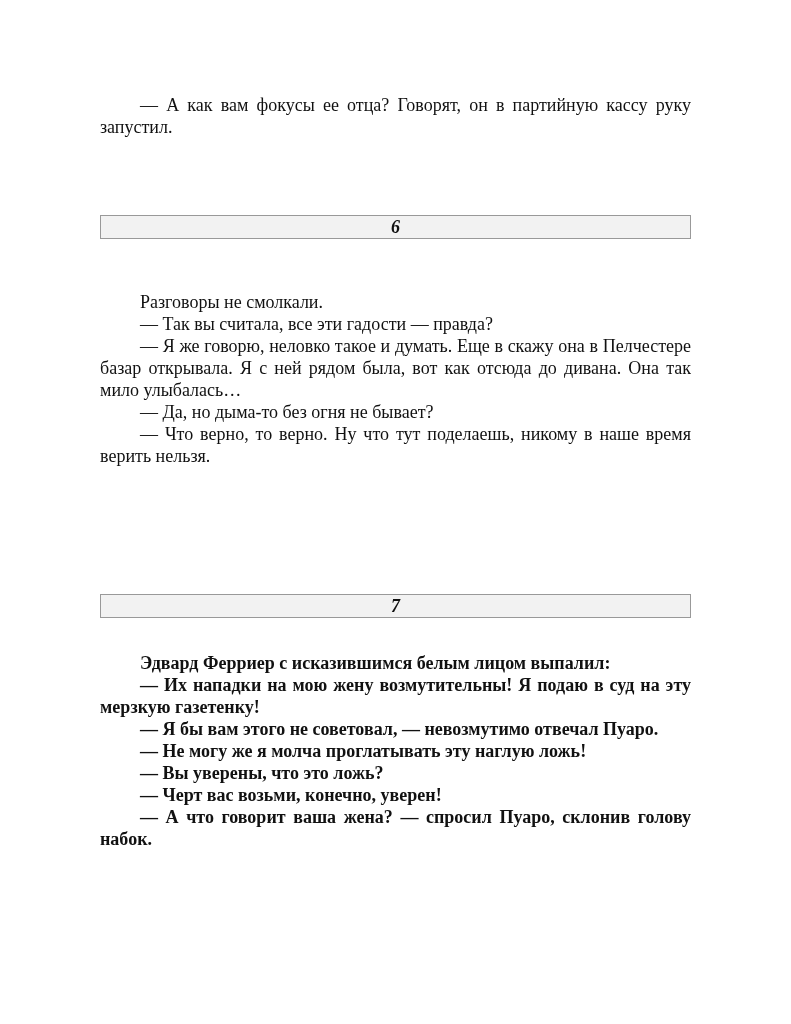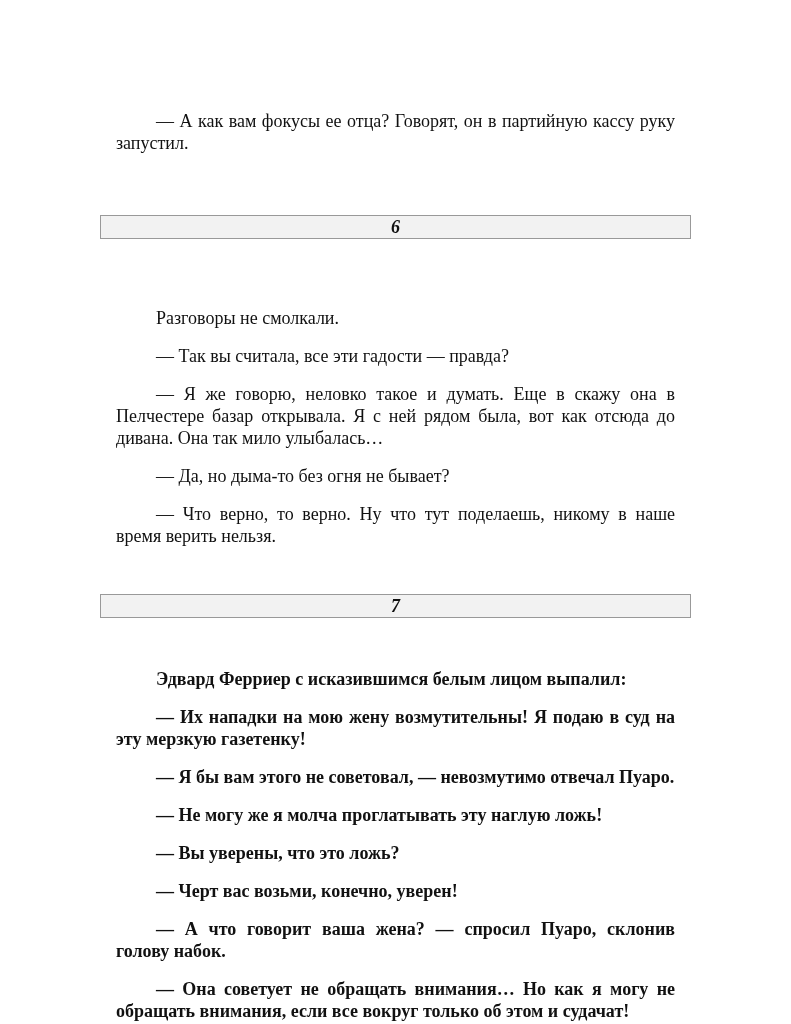--- a/index.html
+++ b/index.html
@@ -1,19 +1,19 @@
 <!DOCTYPE html>
 <html><head>
 <meta charset="utf-8">
 <style>
   html, body { margin:0; padding:0; background:#ffffff; }
   body { width:791px; height:1024px; position:relative; overflow:hidden;
          font-family:"Liberation Serif", serif; color:#111; }
   .page { position:absolute; left:100px; width:591px; top:0; }
-  .para { font-size:18px; line-height:22px; text-align:justify; text-indent:40px; margin:16px; }
+  .para { font-size:18px; line-height:22px; text-align:justify; text-indent:40px; margin:0; }
   .block { position:absolute; left:0; width:591px; }
   .chap { position:absolute; left:0; width:589px; height:22px; border:1px solid #999;
           background:#f2f2f2; text-align:center; font-weight:bold; font-style:italic;
           font-size:18px; line-height:22px; }
 </style>
 </head>
 <body>
 
 <div class="page">
   <div class="block" style="top:94px;">
@@ -33,15 +33,14 @@
   <div class="chap" style="top:594px;">7</div>
 
   <div class="block" style="top:652px;font-weight:bold;">
     <p class="para">Эдвард Ферриер с исказившимся белым лицом выпалил:</p>
     <p class="para">— Их нападки на мою жену возмутительны! Я подаю в суд на эту мерзкую газетенку!</p>
     <p class="para">— Я бы вам этого не советовал, — невозмутимо отвечал Пуаро.</p>
     <p class="para">— Не могу же я молча проглатывать эту наглую ложь!</p>
     <p class="para">— Вы уверены, что это ложь?</p>
     <p class="para">— Черт вас возьми, конечно, уверен!</p>
     <p class="para">— А что говорит ваша жена? — спросил Пуаро, склонив голову набок.</p>
-    <p class="para">— Она советует не обращать внимания… Но как я могу не обращать внимания, если все вокруг только об этом и судачат!</p>
   </div>
 </div>
 
 </body></html>

